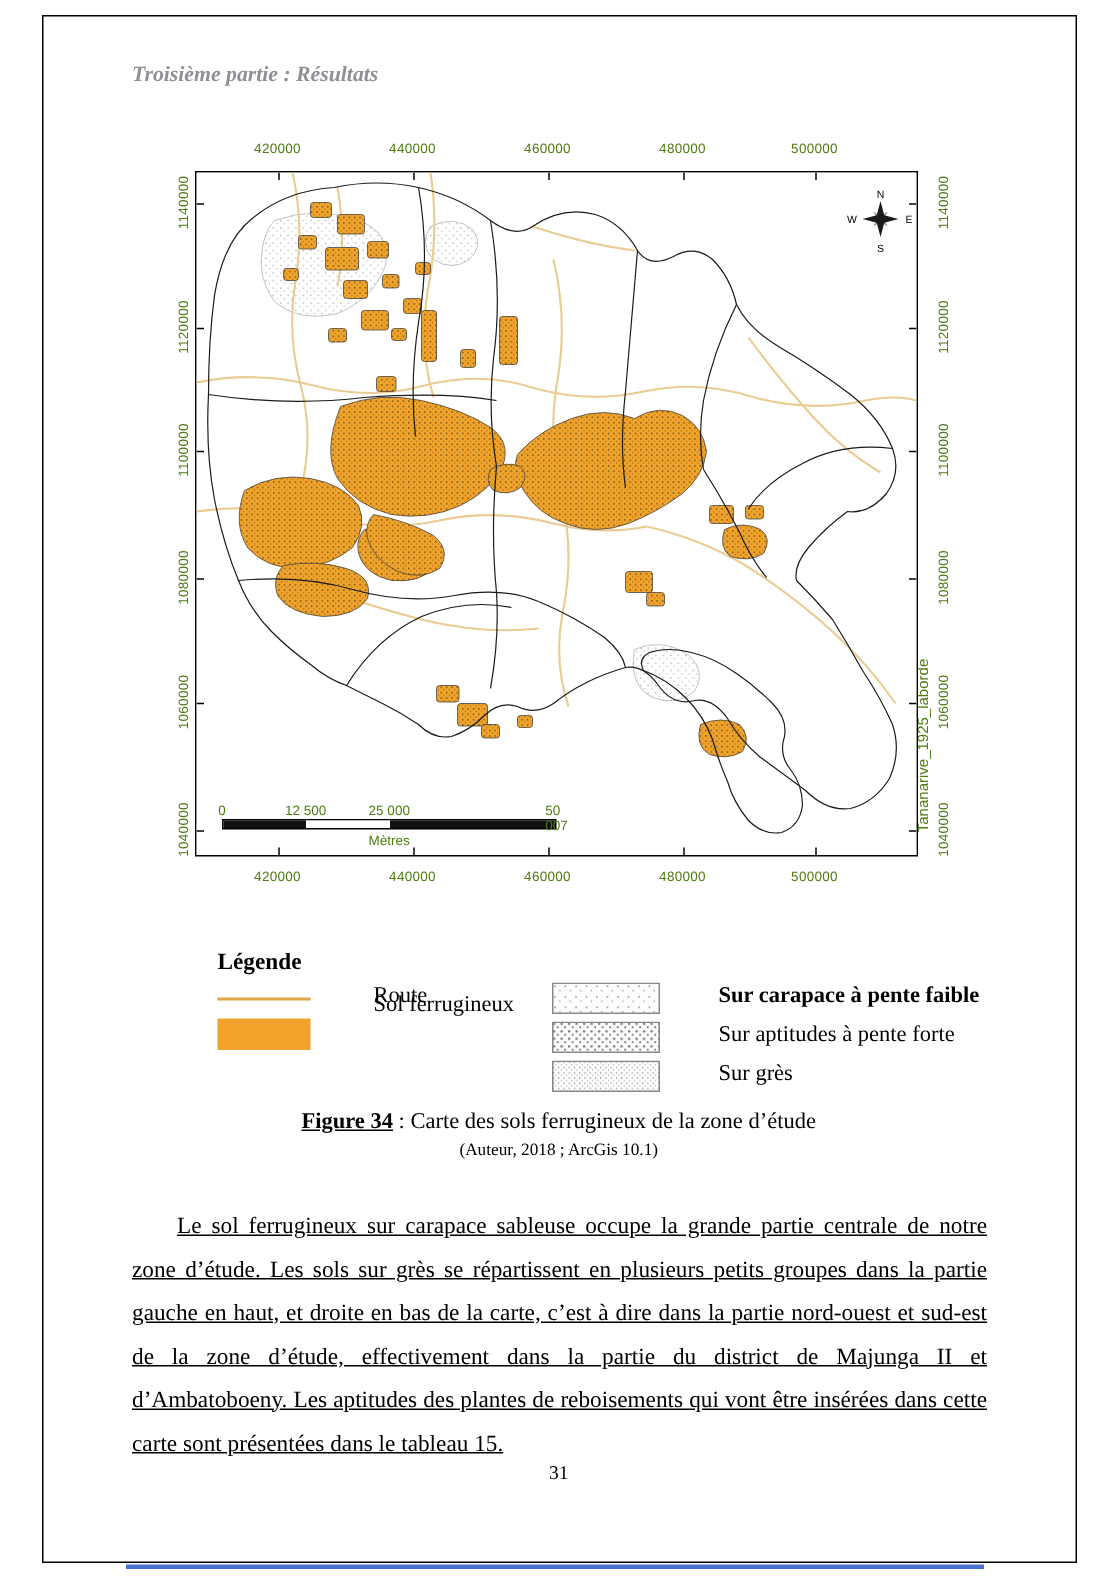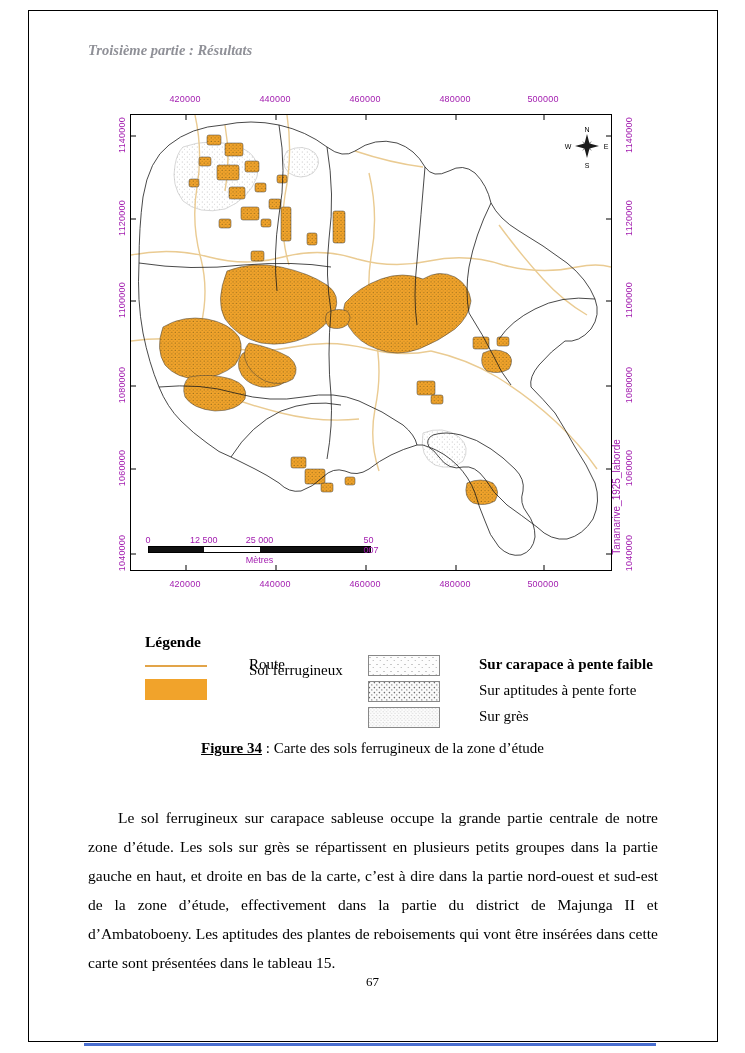--- a/index.html
+++ b/index.html
@@ -1,20 +1,20 @@
 <!DOCTYPE html>
 <html><head>
 <meta charset="utf-8">
 <style>
   html,body{margin:0;padding:0;background:#ffffff;}
   .page{position:relative;width:745px;height:1053px;background:#fff;font-family:"Liberation Serif",serif;overflow:hidden;}
   .frame{position:absolute;left:28px;top:10px;width:688px;height:1030px;border:1.5px solid #000;}
   .blue-line{position:absolute;left:84px;top:1043px;width:572px;height:2.5px;background:#4a6fd0;}
   .header{position:absolute;left:88px;top:42px;font-style:italic;font-weight:bold;color:#8f9097;font-size:14.5px;}
-  .figure{position:absolute;left:95px;top:92px;width:566px;height:508px;font-family:"Liberation Sans",sans-serif;color:#a21caf;}
+  .figure{position:absolute;left:95px;top:92px;width:566px;height:508px;font-family:"Liberation Sans",sans-serif;color:#4d7c0f;}
   .map-frame{position:absolute;left:35px;top:22px;width:480px;height:455px;border:1px solid #000;background:#fff;}
   .tick{position:absolute;font-size:9px;letter-spacing:0.2px;}
   .h-tick{transform:translateX(-50%);}
   .v-tick{transform:translate(-50%,-50%) rotate(-90deg);white-space:nowrap;}
   .projection{position:absolute;left:521px;top:405px;transform:translate(-50%,-50%) rotate(-90deg);font-size:10px;white-space:nowrap;}
   .compass{position:absolute;left:468px;top:30px;width:46px;height:46px;}
   .scalebar{position:absolute;left:52px;top:442px;width:223px;}
   .scalebar .labels{position:relative;height:11px;font-size:9px;}
   .scalebar .labels span{position:absolute;transform:translateX(-50%);}
   .bar{display:flex;height:7px;border:1px solid #000;box-sizing:border-box;background:#fff;}
@@ -23,21 +23,21 @@
   .seg3{flex:2;background:#111;}
   .scalebar .unit{text-align:center;font-size:9px;margin-top:2px;}
   .legend-title{position:absolute;left:145px;top:633px;font-weight:bold;font-size:15.5px;}
   .lg-label{position:absolute;font-size:15px;}
   .route-swatch{position:absolute;left:145px;top:665px;width:62px;height:2px;background:#E2A449;}
   .soil-swatch{position:absolute;left:145px;top:679px;width:62px;height:21px;background:#F1A32B;}
   .pat-swatch{position:absolute;left:368px;width:72px;height:21px;}
   .caption{position:absolute;left:0;top:740px;width:745px;text-align:center;font-size:15px;}
   .caption .fig-label{font-weight:bold;text-decoration:underline;text-align:center;}
   .source{position:absolute;left:0;top:761px;width:745px;text-align:center;font-size:11.5px;}
-  .body-text{position:absolute;left:88px;top:787px;width:570px;font-size:15.5px;line-height:29px;text-align:justify;text-indent:30px;}
+  .body-text{position:absolute;left:88px;top:787px;width:570px;font-size:15.5px;line-height:29px;text-align:justify;text-indent:30px;text-decoration:underline;}
   .page-num{position:absolute;left:0;top:974px;width:745px;text-align:center;font-size:13px;}
 </style>
 </head>
 <body>
 
 <div class="page">
   <div class="frame"></div>
   <div class="blue-line"></div>
 
   <div class="header">Troisième partie : Résultats</div>
@@ -262,17 +262,18 @@
           </pattern>
         </defs>
       <rect x="0.5" y="0.5" width="71" height="20" fill="url(#pgres)" stroke="#888"></rect>
     </svg>
   </div>
   <span class="lg-label" style="left:479px;top:708px;">Sur grès</span>
 
   <div class="caption">
     <span class="fig-label">Figure 34</span><span> : Carte des sols ferrugineux de la zone d’étude</span>
   </div>
+  <div class="source">(Auteur, 2018 ; ArcGis 10.1)</div>
 
   <p class="body-text">Le sol ferrugineux sur carapace sableuse occupe la grande partie centrale de notre zone d’étude. Les sols sur grès se répartissent en plusieurs petits groupes dans la partie gauche en haut, et droite en bas de la carte, c’est à dire dans la partie nord-ouest et sud-est de la zone d’étude, effectivement dans la partie du district de Majunga II et d’Ambatoboeny. Les aptitudes des plantes de reboisements qui vont être insérées dans cette carte sont présentées dans le tableau 15.</p>
 
-  <div class="page-num">67</div>
+  <div class="page-num">31</div>
 </div>
 
 </body></html>

